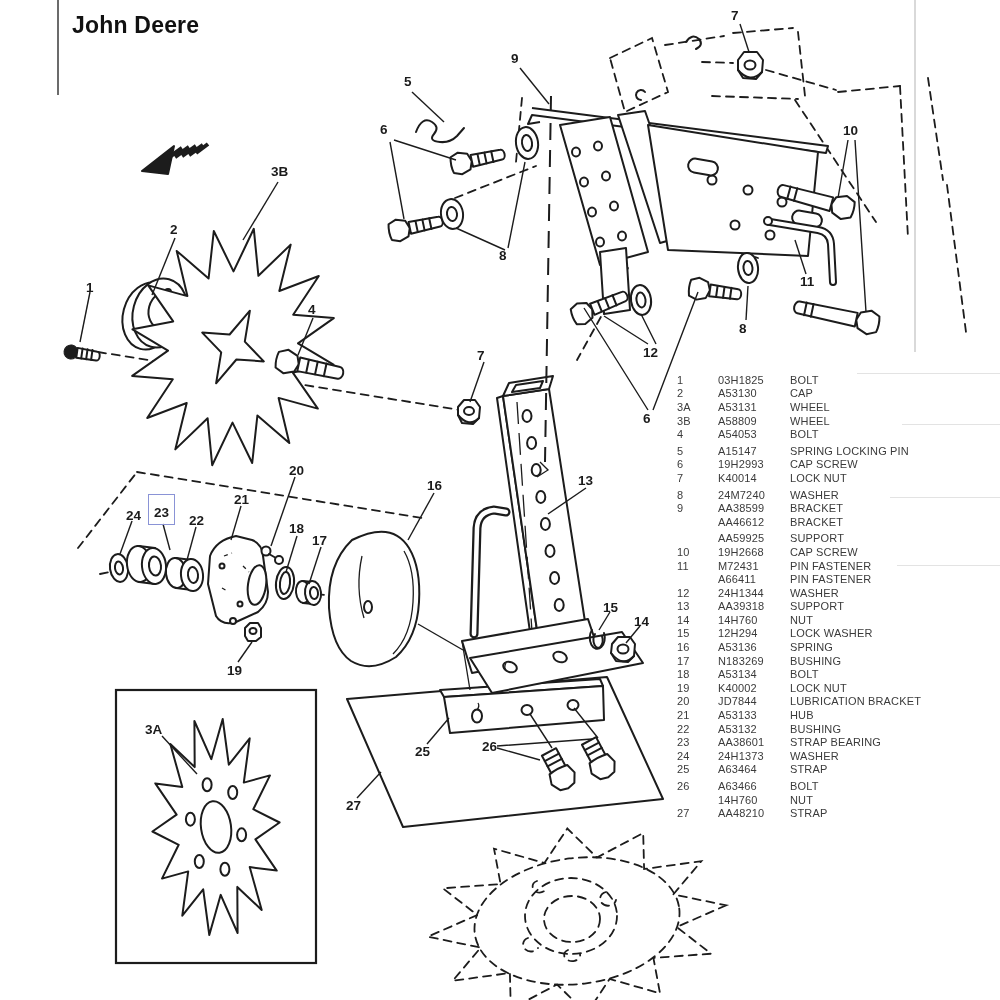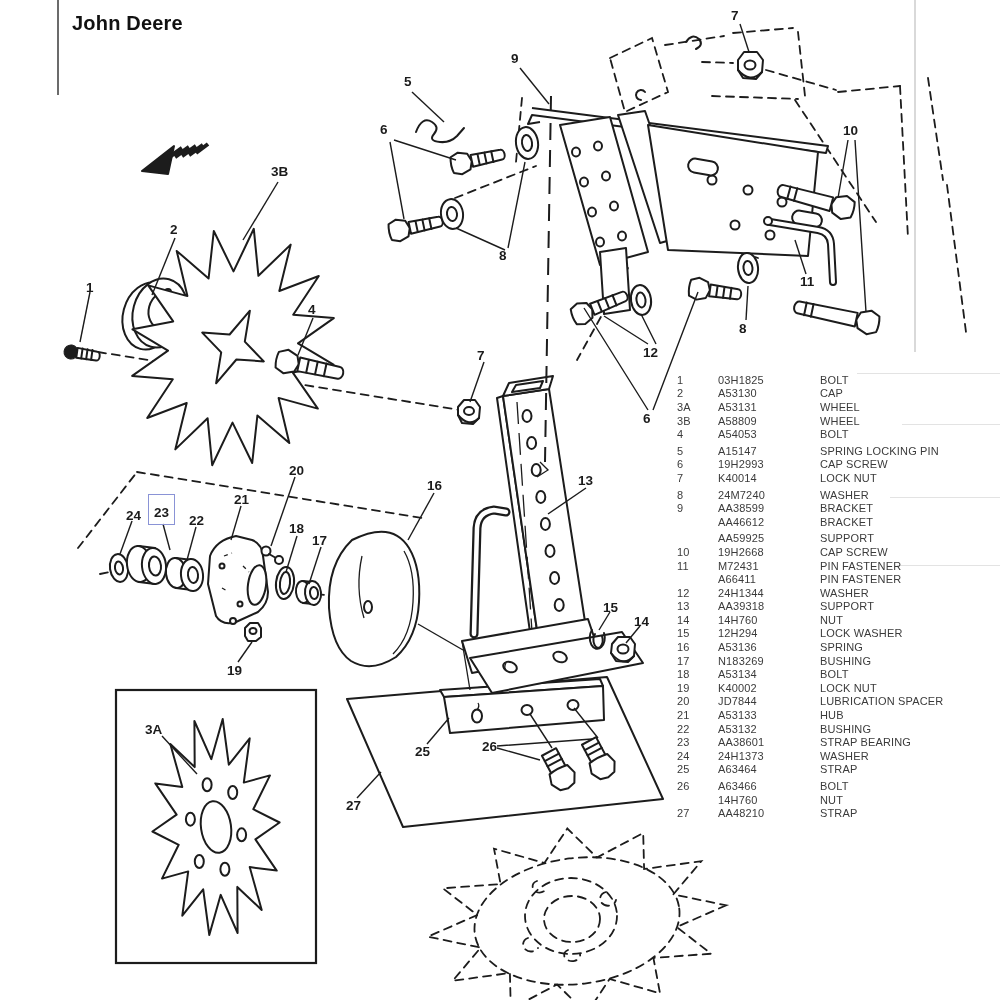--- a/index.html
+++ b/index.html
@@ -1,33 +1,33 @@
 <!DOCTYPE html>
 <html><head>
 <meta charset="utf-8">
 <style>
   html,body{margin:0;padding:0;background:#ffffff;}
   .page{position:relative;width:1000px;height:1000px;background:#ffffff;overflow:hidden;
         font-family:"Liberation Sans",sans-serif;}
-  .brand{position:absolute;left:72px;top:12px;font-size:20px;font-weight:bold;color:#111;
+  .brand{position:absolute;left:72px;top:12px;font-size:23px;font-weight:bold;color:#111;
          letter-spacing:.2px;}
   .margin-line{position:absolute;left:57px;top:0;width:1.5px;height:95px;background:#6b6b6b;}
   .scan-v{position:absolute;left:914px;top:0;width:1.5px;height:352px;background:#d9d9d9;}
   .scan-h{position:absolute;height:1.3px;background:#e3e3e3;}
   svg.diagram{position:absolute;left:0;top:0;}
   .callout{position:absolute;font-size:13.5px;font-weight:bold;color:#1b1b1b;line-height:1;
            white-space:nowrap;}
   .callout.selected{border:1.6px solid #8a93d6;padding:11px 5px 4px 5px;
                     transform:translate(-7px,-13px);background:transparent;}
   .parts-table{position:absolute;left:677px;top:373px;width:320px;color:#3b3b3b;
                font-size:11px;letter-spacing:.15px;}
   .prow{display:flex;height:13.6px;align-items:center;white-space:nowrap;}
   .prow.gap{margin-top:3px;}
   .p-ref{width:41px;flex:none;}
-  .p-part{width:102px;flex:none;}
+  .p-part{width:72px;flex:none;}
   .p-desc{flex:1;}
   
   .ink{stroke:#1c1c1c;fill:none;stroke-width:2;stroke-linecap:round;stroke-linejoin:round;}
   .inkf{stroke:#1c1c1c;fill:#ffffff;stroke-width:2;stroke-linejoin:round;}
   .dash{stroke:#1c1c1c;fill:none;stroke-width:1.8;stroke-dasharray:8 6;stroke-linecap:round;}
   .ldash{stroke:#1c1c1c;fill:none;stroke-width:2;stroke-dasharray:17 10;}
   .lead{stroke:#1c1c1c;stroke-width:1.4;fill:none;}
   .thin{stroke:#1c1c1c;stroke-width:1.3;fill:none;}
 </style>
 </head>
@@ -556,21 +556,21 @@
         <span class="p-desc">BOLT</span>
       </div>
       <div class="prow">
         <span class="p-ref">19</span>
         <span class="p-part">K40002</span>
         <span class="p-desc">LOCK NUT</span>
       </div>
       <div class="prow">
         <span class="p-ref">20</span>
         <span class="p-part">JD7844</span>
-        <span class="p-desc">LUBRICATION SPACER</span>
+        <span class="p-desc">LUBRICATION BRACKET</span>
       </div>
       <div class="prow">
         <span class="p-ref">21</span>
         <span class="p-part">A53133</span>
         <span class="p-desc">HUB</span>
       </div>
       <div class="prow">
         <span class="p-ref">22</span>
         <span class="p-part">A53132</span>
         <span class="p-desc">BUSHING</span>

